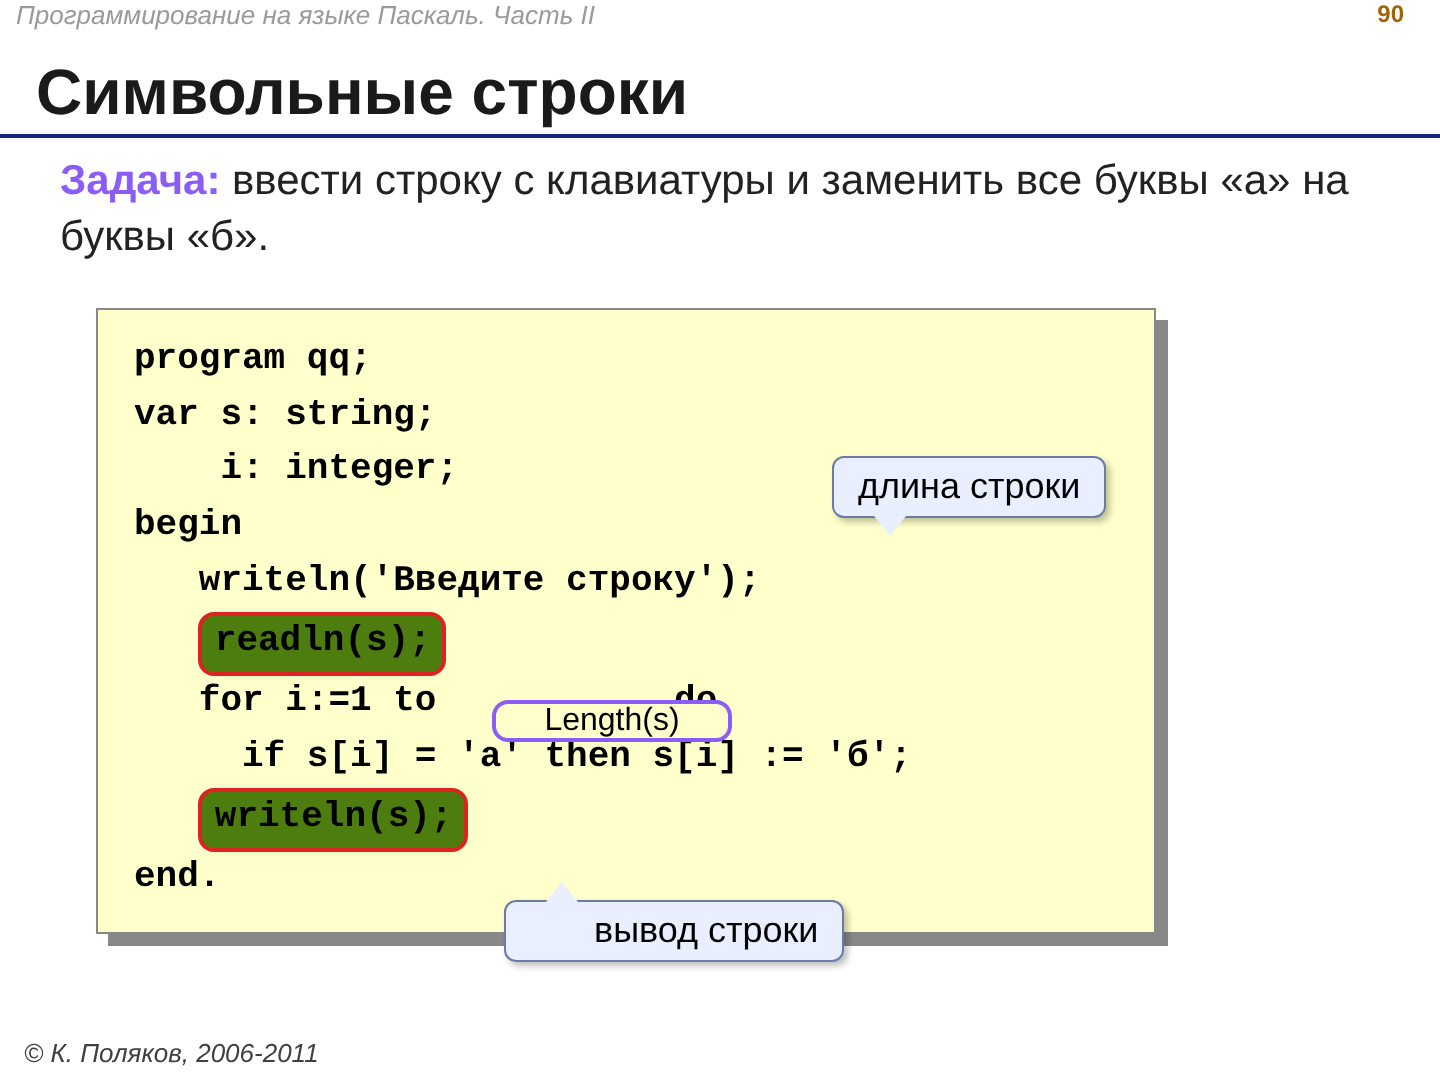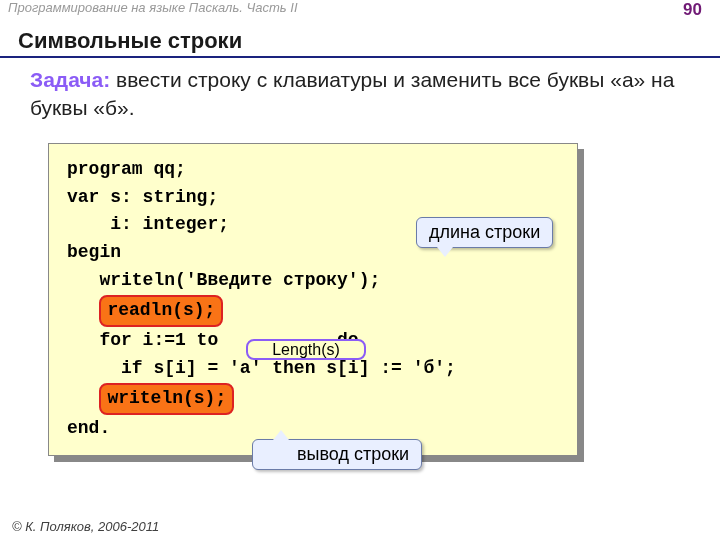--- a/index.html
+++ b/index.html
@@ -13,23 +13,23 @@
   .header-bar {
     height: 24px;
     background: #fff;
     display: flex;
     justify-content: space-between;
     padding: 0 18px 0 8px;
     color: #9a9a9a;
     font-size: 13px;
     font-style: italic;
   }
-  .page-num { font-style: normal; font-size: 17px; color: #701a75; font-weight: bold;}
+  .page-num { font-style: normal; font-size: 12px; color: #a16207; font-weight: bold;}
   .title {
-    font-size: 22px;
+    font-size: 32px;
     font-weight: bold;
     color: #1a1a1a;
     padding: 4px 0 2px 18px;
     border-bottom: 2px solid #1a237e;
     margin-bottom: 8px;
   }
   .task {
     font-size: 21px;
     color: #222;
     padding: 0 30px 10px 30px;
@@ -59,21 +59,21 @@
     font-size: 18px;
     font-weight: bold;
     line-height: 1.55;
     white-space: pre;
     color: #000;
   }
   .hl {
     border: 2px solid #d22;
     border-radius: 8px;
     padding: 0 6px;
-    background: #f97316;
+    background: #4d7c0f;
     display: inline-block;
   }
   .hl-len {
     border: 2px solid #8b5cf6;
     border-radius: 8px;
     background: #ffffcc;
     position: absolute;
     left: 198px; top: 196px;
     padding: 0 4px;
     line-height: 1.1;

